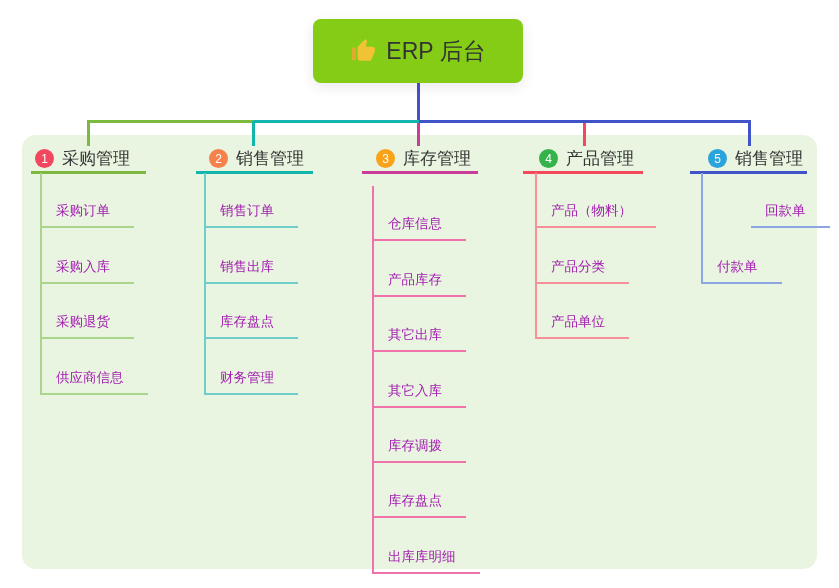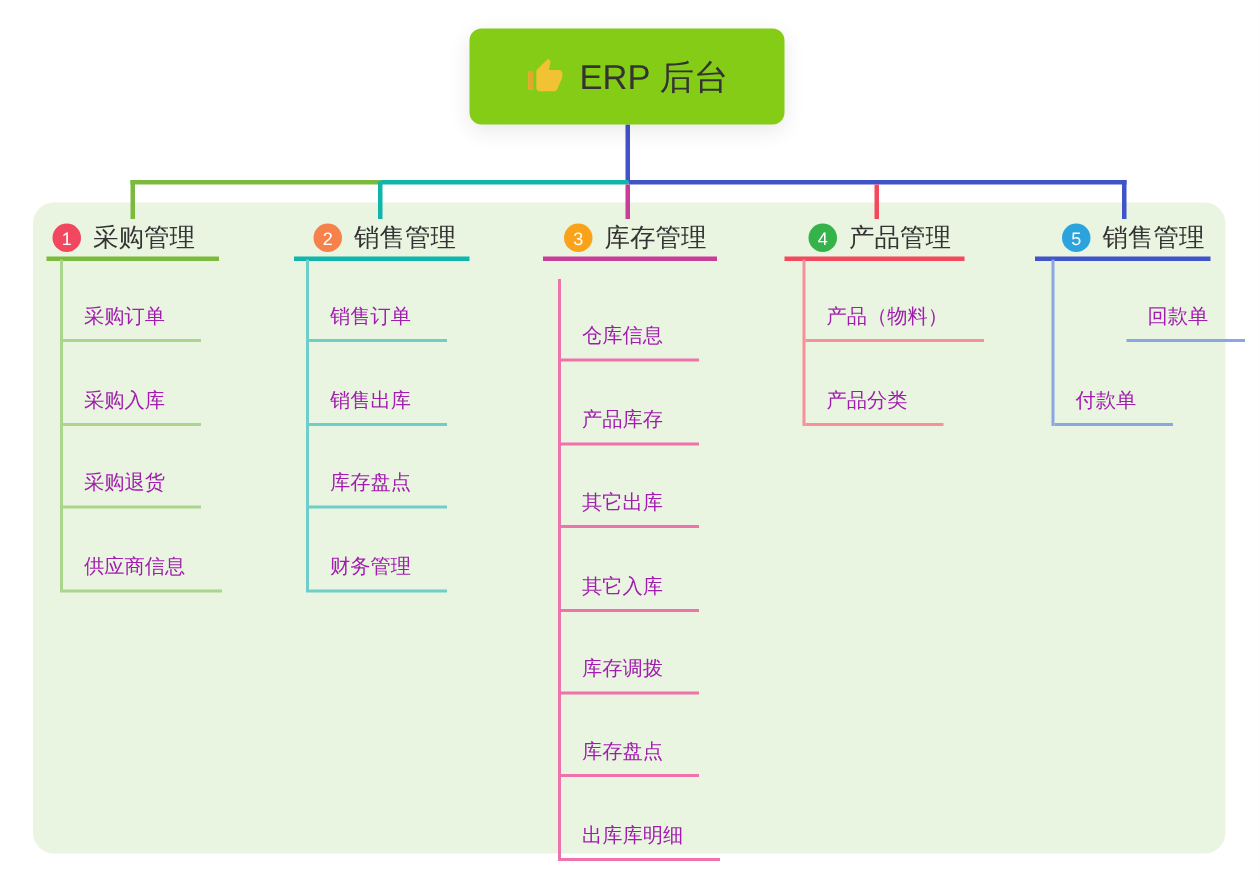--- a/index.html
+++ b/index.html
@@ -97,20 +97,21 @@
     <div class="child" style="border-bottom-color: rgb(240, 114, 171);">出库库明细</div>
   </div>
 
   <div class="branch-header" style="left: 523px; width: 120px; padding-left: 16px; border-bottom-color: rgb(244, 73, 92);">
     <span class="badge" style="background-color: rgb(53, 178, 74);">4</span>
     <span>产品管理</span>
   </div>
   <div class="children" style="left: 535px; top: 173px; border-left-color: rgb(247, 144, 153);">
     <div class="child" style="border-bottom-color: rgb(247, 144, 153);">产品（物料）</div>
     <div class="child" style="border-bottom-color: rgb(247, 144, 153);">产品分类</div>
+    <div class="child" style="border-bottom-color: rgb(247, 144, 153);">产品单位</div>
   </div>
 
   <div class="branch-header" style="left: 690px; width: 117px; padding-left: 18px; border-bottom-color: rgb(65, 83, 200);">
     <span class="badge" style="background-color: rgb(43, 163, 220);">5</span>
     <span>销售管理</span>
   </div>
   <div class="children" style="left: 701px; top: 173px; border-left-color: rgb(140, 166, 228);">
     <div class="child" style="border-bottom-color: rgb(140, 166, 228); margin-left: 48px;">回款单</div>
     <div class="child" style="border-bottom-color: rgb(140, 166, 228);">付款单</div>
   </div>

